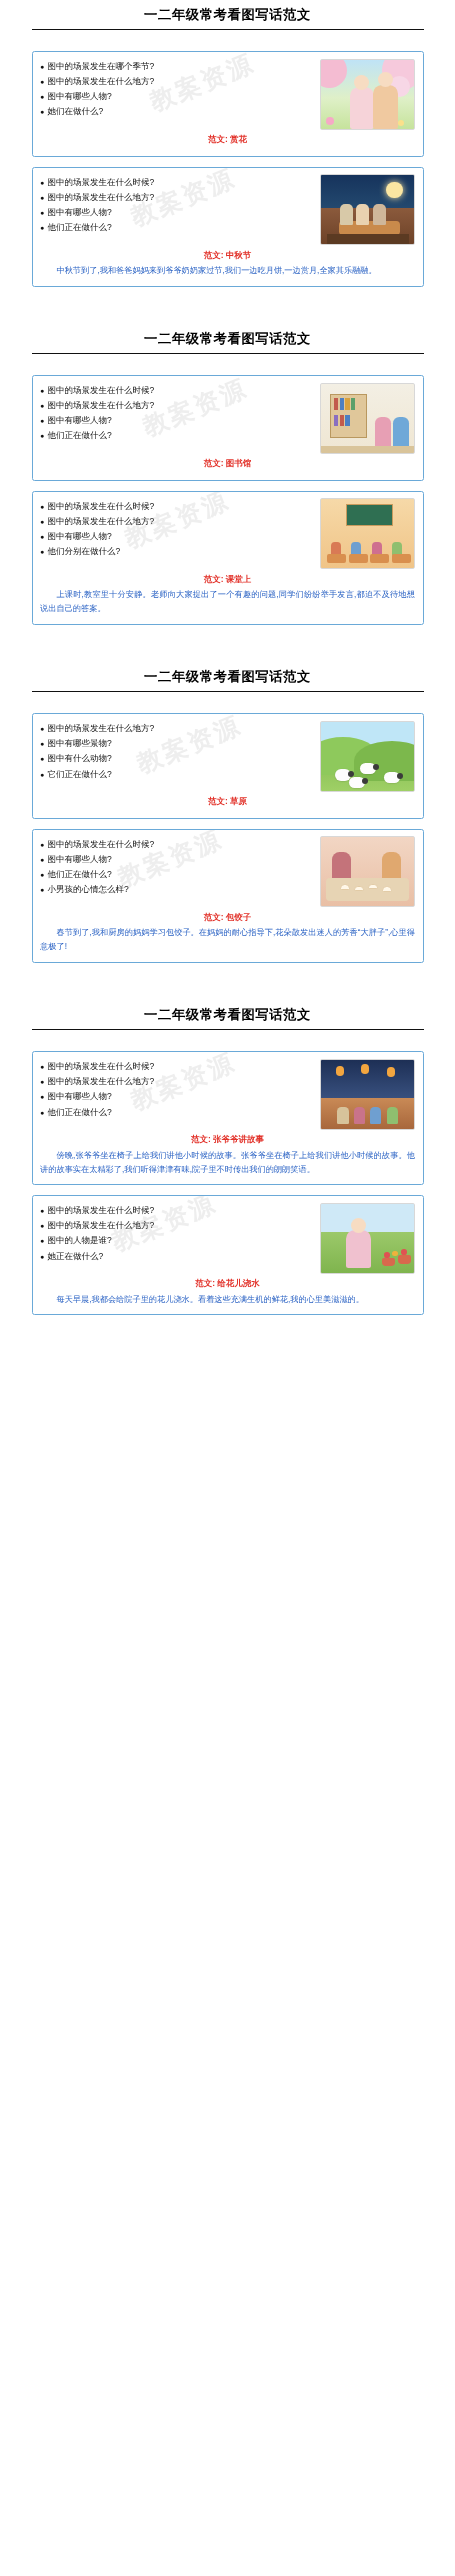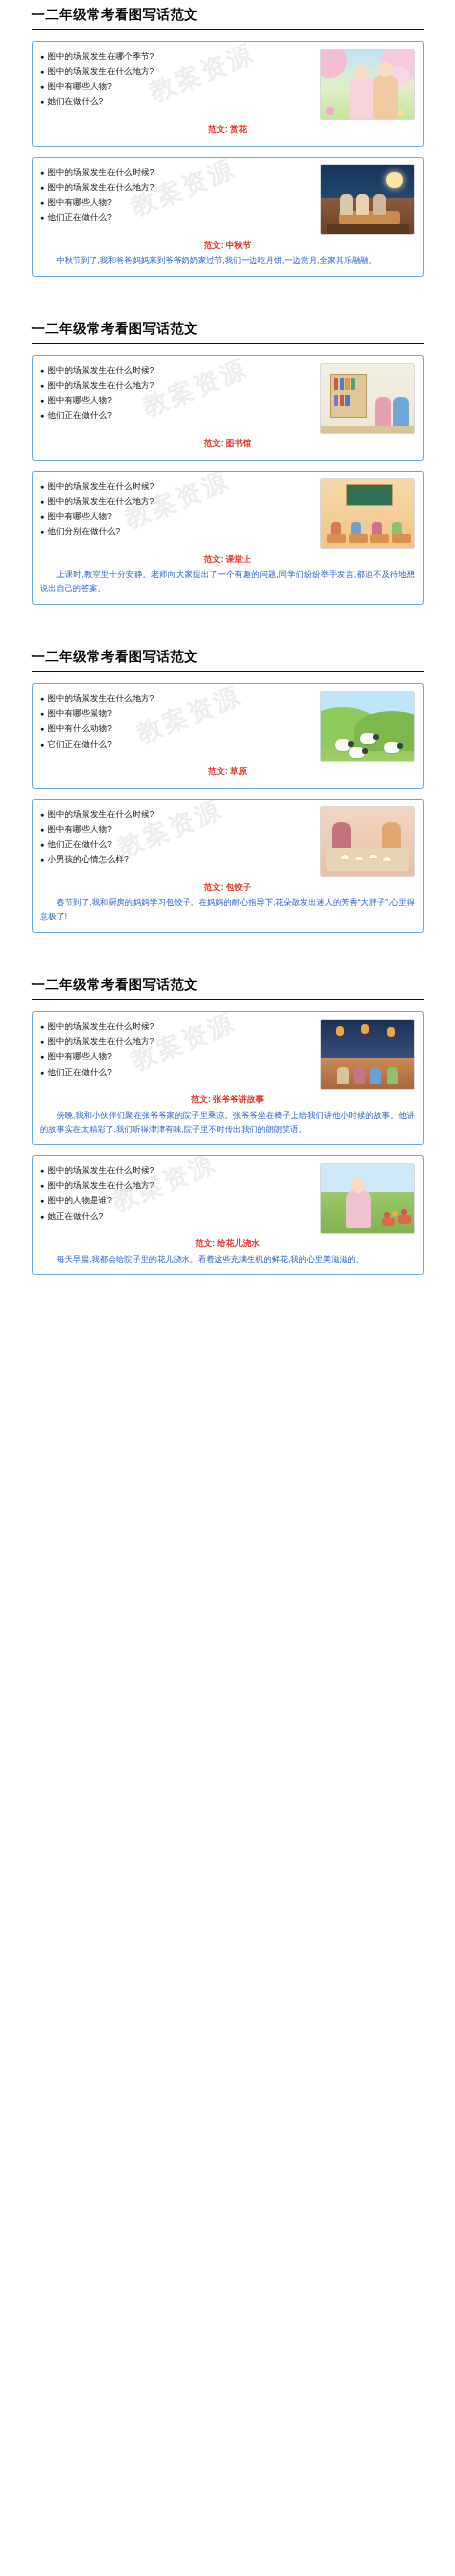--- a/index.html
+++ b/index.html
@@ -14,27 +14,28 @@
     width: 455px;
     padding: 0 0 19px 0;
     position: relative;
   }
   .section {
     width: 392px;
     margin: 0 auto 37px auto;
     position: relative;
   }
   .section-title {
+    text-align: center;
     font-size: 13.3px;
     font-weight: bold;
     letter-spacing: 0.6px;
     padding: 6.3px 0 5px 0;
     color: #000;
     border-bottom: 1.3px solid #111;
-    margin-bottom: 11px;
+    margin-bottom: 21px;
   }
   .card {
     border: 0.6px solid #6aa9d8;
     border-radius: 2.5px;
     padding: 6.3px 7.6px 7.6px 7.6px;
     margin-bottom: 10px;
     background: #fff;
     position: relative;
     overflow: hidden;
   }
@@ -450,21 +451,21 @@
           <div class="grp" style="left:16.4px; background:#d7c39b;"></div>
           <div class="grp" style="left:33px; background:#c9738a;"></div>
           <div class="grp" style="left:49px; background:#6f9fd0;"></div>
           <div class="grp" style="left:66px; background:#8fbf6f;"></div>
         </div>
       </div>
       <div class="fanwen">
         <span class="label">范文:</span>
         <span>张爷爷讲故事</span>
       </div>
-      <div class="body-text">傍晚,我和小伙伴们聚在张爷爷家的院子里乘凉。张爷爷坐在椅子上给我们讲他小时候的故事。他讲的故事实在太精彩了,我们听得津津有味,院子里不时传出我们的朗朗笑语。</div>
+      <div class="body-text">傍晚,张爷爷坐在椅子上给我们讲他小时候的故事。张爷爷坐在椅子上给我们讲他小时候的故事。他讲的故事实在太精彩了,我们听得津津有味,院子里不时传出我们的朗朗笑语。</div>
     </div>
 
     <div class="card">
       <div class="watermark">
         <div class="wm" style="left:76px; top:10px;">教案资源</div>
       </div>
       <div class="card-top">
         <div class="q-list">
           <div class="q-item">
               <span class="bullet">●</span>

